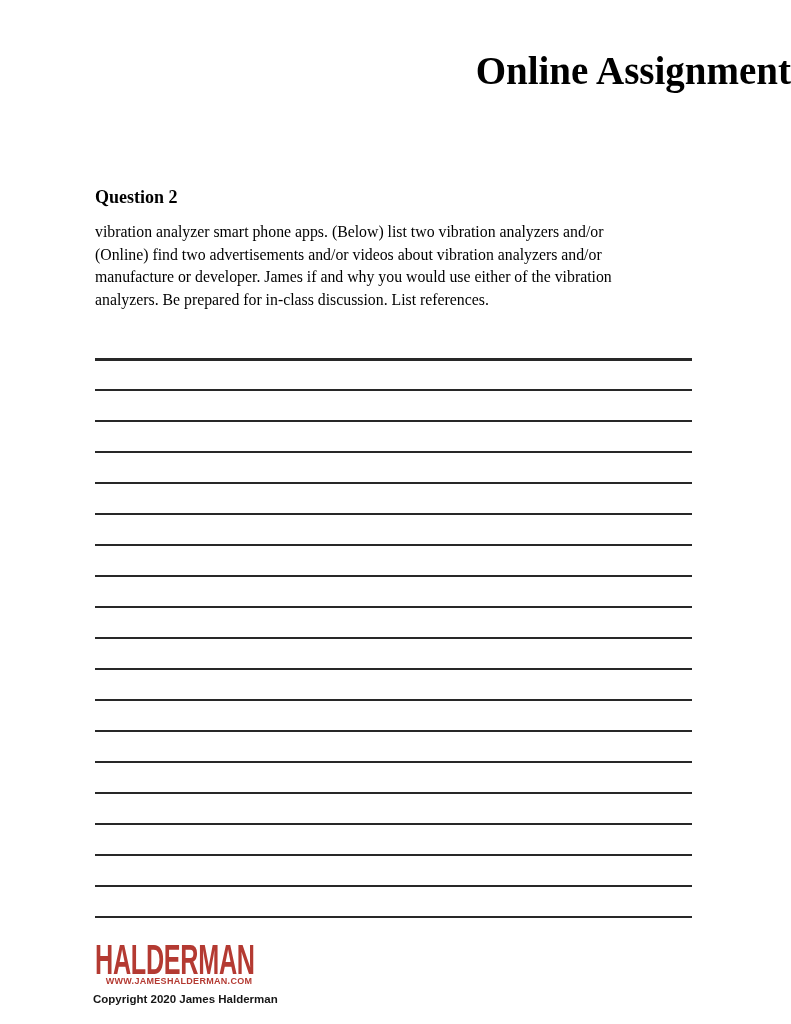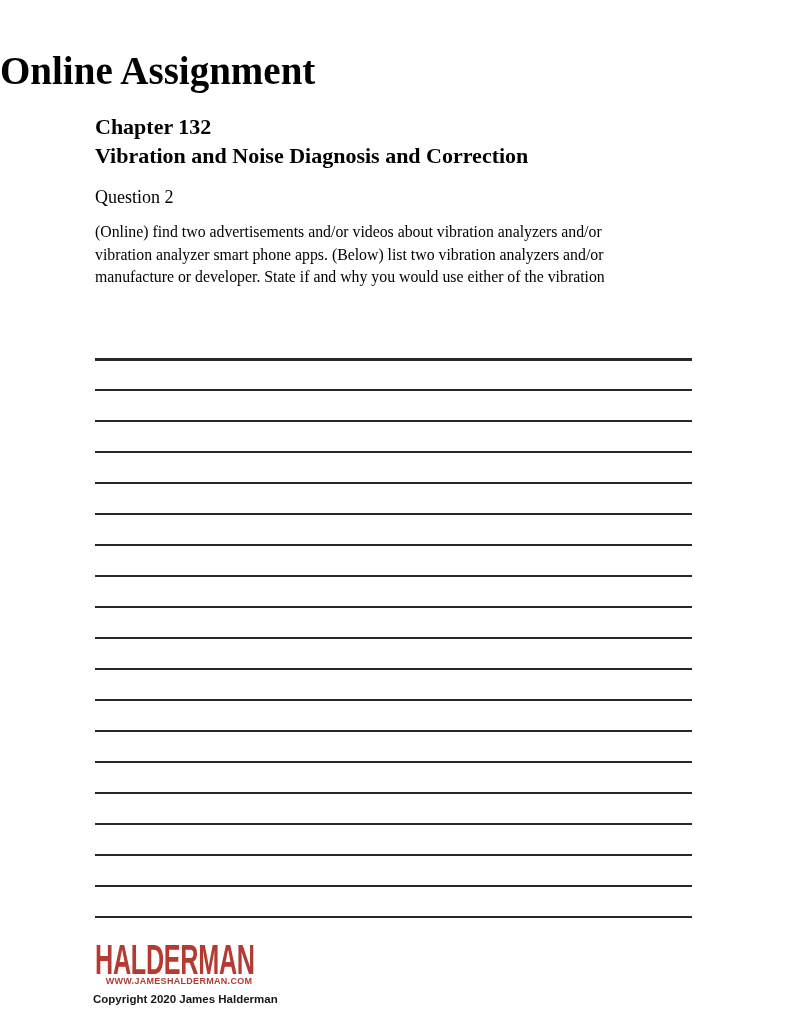--- a/index.html
+++ b/index.html
@@ -6,31 +6,31 @@
   .page{
     position:relative;
     width:791px;height:1024px;
     background:#ffffff;
     overflow:hidden;
     font-family:"Liberation Serif", serif;
     color:#000000;
   }
   .title{
     position:absolute;top:48px;left:0;width:100%;
-    margin:0;text-align:left;
+    margin:0;text-align:right;
     font-size:39px;font-weight:bold;line-height:46px;
   }
   .chapter{
     position:absolute;top:112px;left:95px;
     font-size:22px;font-weight:bold;line-height:29px;
     white-space:nowrap;
   }
   .question-label{
     position:absolute;top:185px;left:95px;
-    font-size:18px;font-weight:normal;line-height:24px;
+    font-size:18px;font-weight:bold;line-height:24px;
     white-space:nowrap;
   }
   .question-text{
     position:absolute;top:221px;left:95px;
     font-size:15.8px;line-height:22.5px;
     white-space:nowrap;
   }
   .answer-lines{
     position:absolute;top:358px;left:95px;width:597px;
   }
@@ -63,31 +63,28 @@
     color:#161616;white-space:nowrap;margin-top:8px;
   }
 </style>
 </head>
 <body>
 
 <div class="page">
 
   <h1 class="title">Online Assignment</h1>
 
-  <div class="chapter">
-    <div>Chapter 132</div>
-    <div>Vibration and Noise Diagnosis and Correction</div>
-  </div>
 
   <div class="question-label">Question 2</div>
 
   <div class="question-text">
+      <div>vibration analyzer smart phone apps. (Below) list two vibration analyzers and/or</div>
       <div>(Online) find two advertisements and/or videos about vibration analyzers and/or</div>
-      <div>vibration analyzer smart phone apps. (Below) list two vibration analyzers and/or</div>
-      <div>manufacture or developer. State if and why you would use either of the vibration</div>
+      <div>manufacture or developer. James if and why you would use either of the vibration</div>
+      <div>analyzers. Be prepared for in-class discussion. List references.</div>
     </div>
 
   <div class="answer-lines">
       <div class="answer-line"></div>
       <div class="answer-line"></div>
       <div class="answer-line"></div>
       <div class="answer-line"></div>
       <div class="answer-line"></div>
       <div class="answer-line"></div>
       <div class="answer-line"></div>

